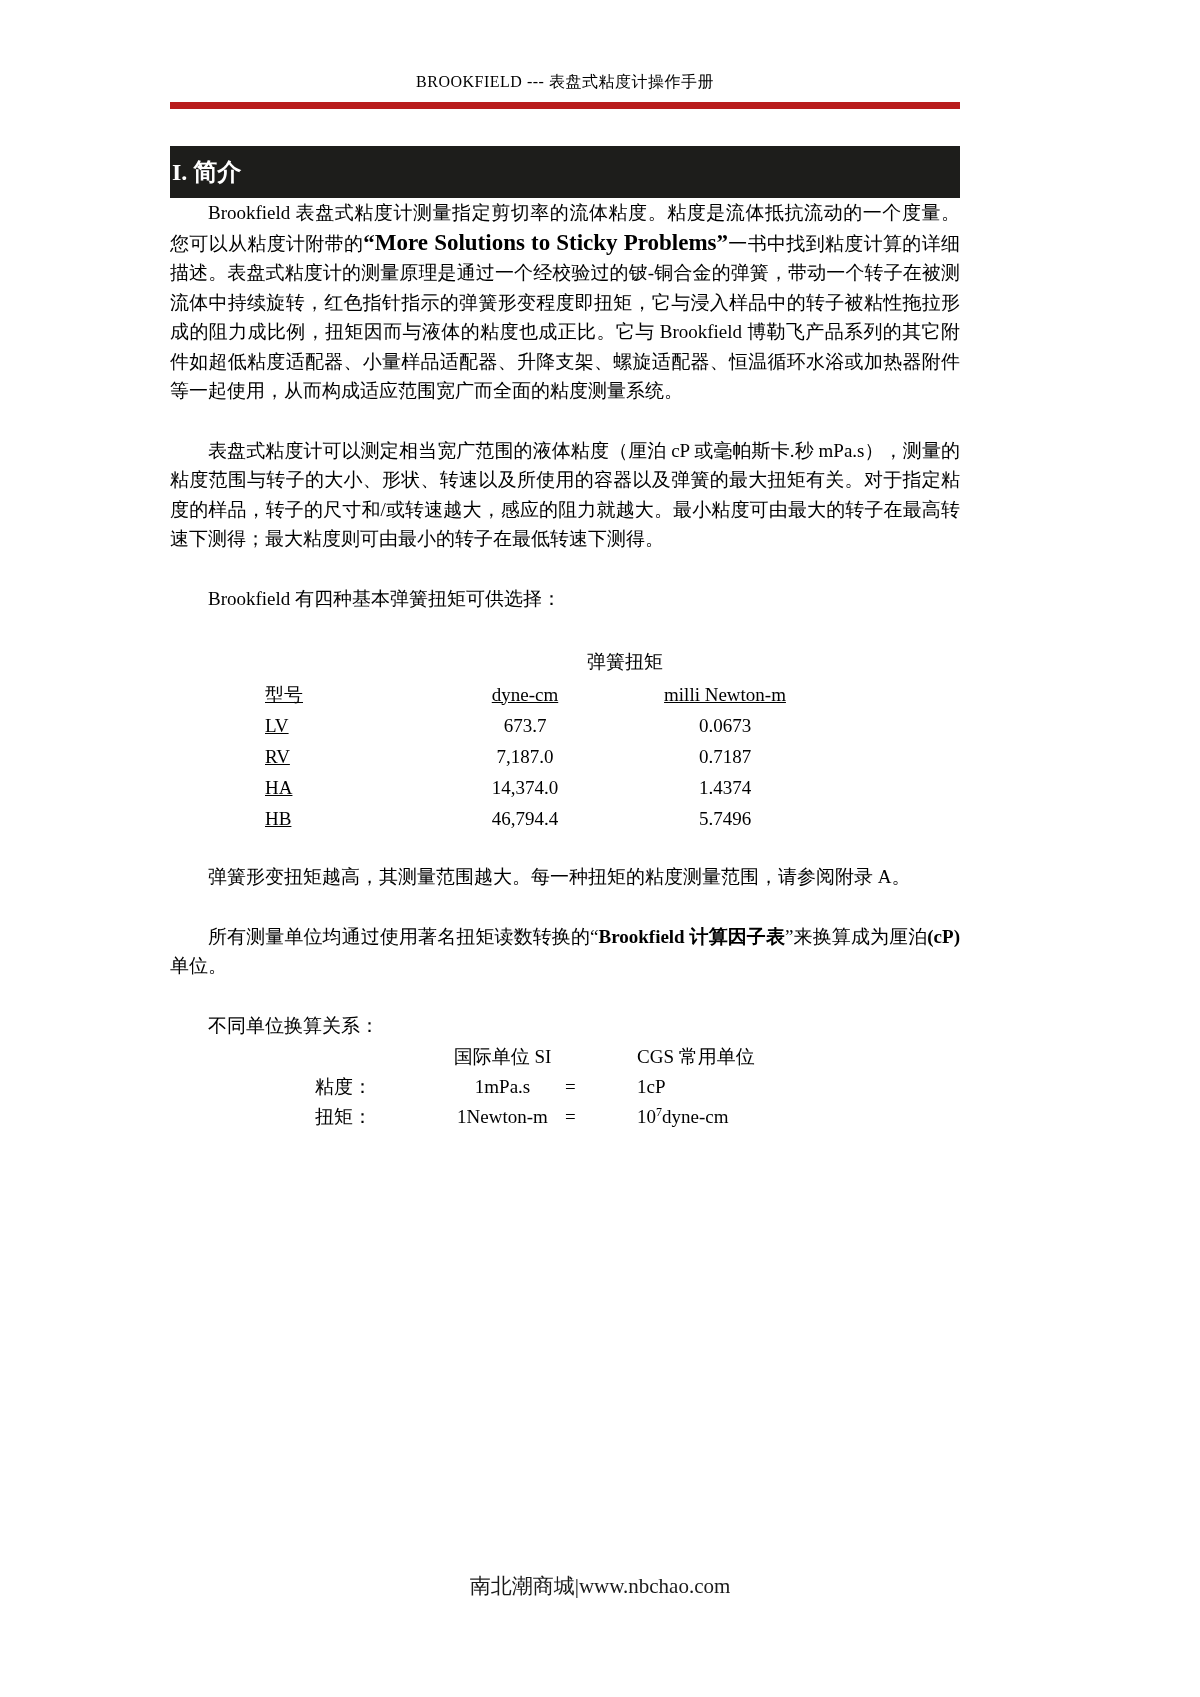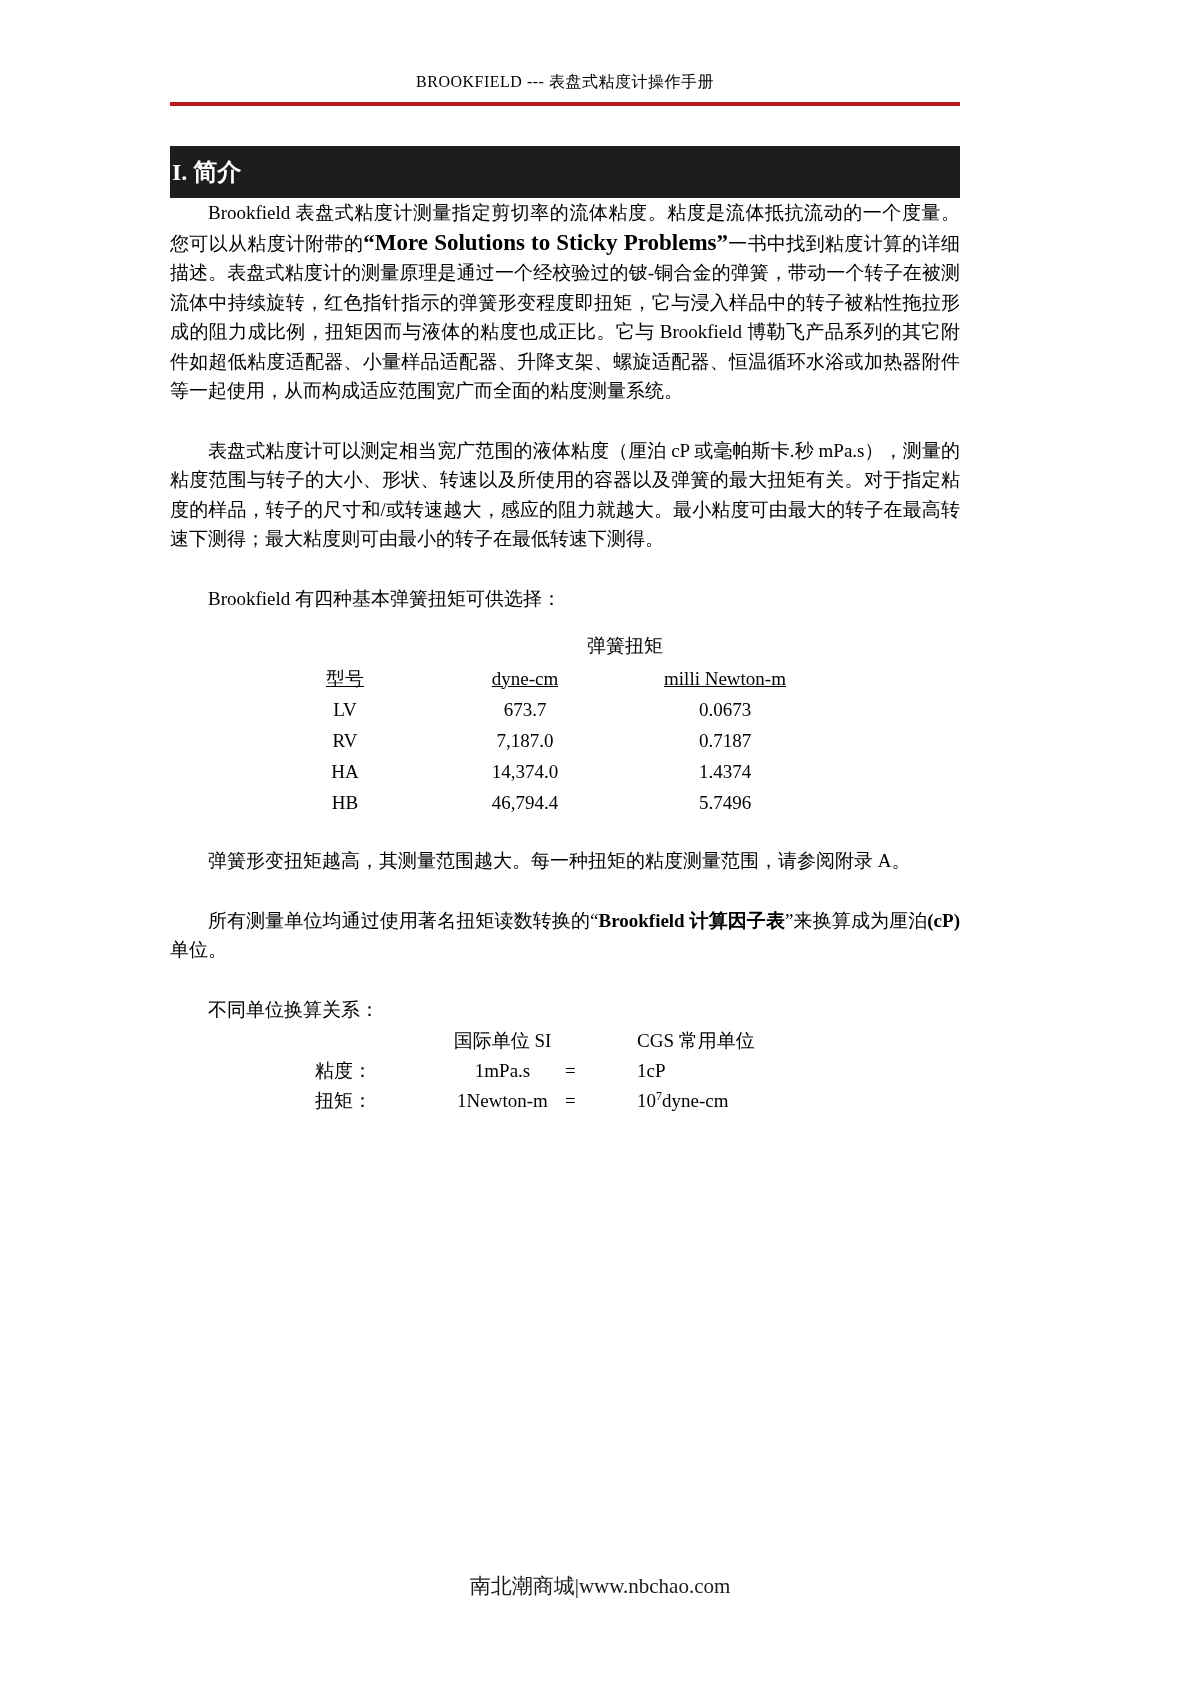--- a/index.html
+++ b/index.html
@@ -8,48 +8,48 @@
     background: #ffffff;
     color: #000000;
     font-family: "Liberation Serif", "DejaVu Serif", serif;
     position: relative;
   }
   .page { position: relative; width: 1200px; height: 1697px; overflow: hidden; background: #ffffff; }
 
   .doc-header {
     position: absolute; top: 72px; left: 170px; width: 790px;
     text-align: center; font-size: 16px; letter-spacing: 0.5px;
-    padding-bottom: 9px; border-bottom: 4px solid #b91c1c;
+    padding-bottom: 9px; border-bottom: 7px solid #b91c1c;
   }
 
   .content { position: absolute; top: 146px; left: 170px; width: 790px; }
 
   .section-bar {
     background: #1d1d1b; color: #ffffff;
     font-weight: bold; font-size: 24px;
     padding: 10px 2px; 
     font-family: "Liberation Serif", "DejaVu Serif", serif;
   }
 
   .para {
     font-size: 19px; line-height: 29.5px;
     text-align: justify; text-indent: 2em;
     margin: 0 0 30px 0;
   }
-  .para.tight { margin-bottom: 16px; }
+  .para.tight { margin-bottom: 32px; }
   .sans-bold { font-family: Liberation Serif, serif; font-weight: bold; font-size: 23px; }
   b.seg { font-weight: bold; }
 
   table.torque {
     border-collapse: collapse; table-layout: fixed;
     margin: 0 0 28px 95px; width: 560px;
     font-size: 19px;
   }
   table.torque td { padding: 0; height: 31px; vertical-align: middle; }
-  table.torque .c1 { width: 160px; text-align: center; }
+  table.torque .c1 { width: 160px; text-align: left; text-decoration: underline; }
   table.torque .c2 { width: 190px; text-align: center; }
   table.torque .c3 { width: 210px; text-align: center; }
   table.torque .t-title { text-align: center; height: 34px; }
   table.torque .colhead { text-decoration: underline; }
 
   table.units {
     border-collapse: collapse; table-layout: fixed;
     margin: 2px 0 0 145px; width: 532px;
     font-size: 19px;
   }

